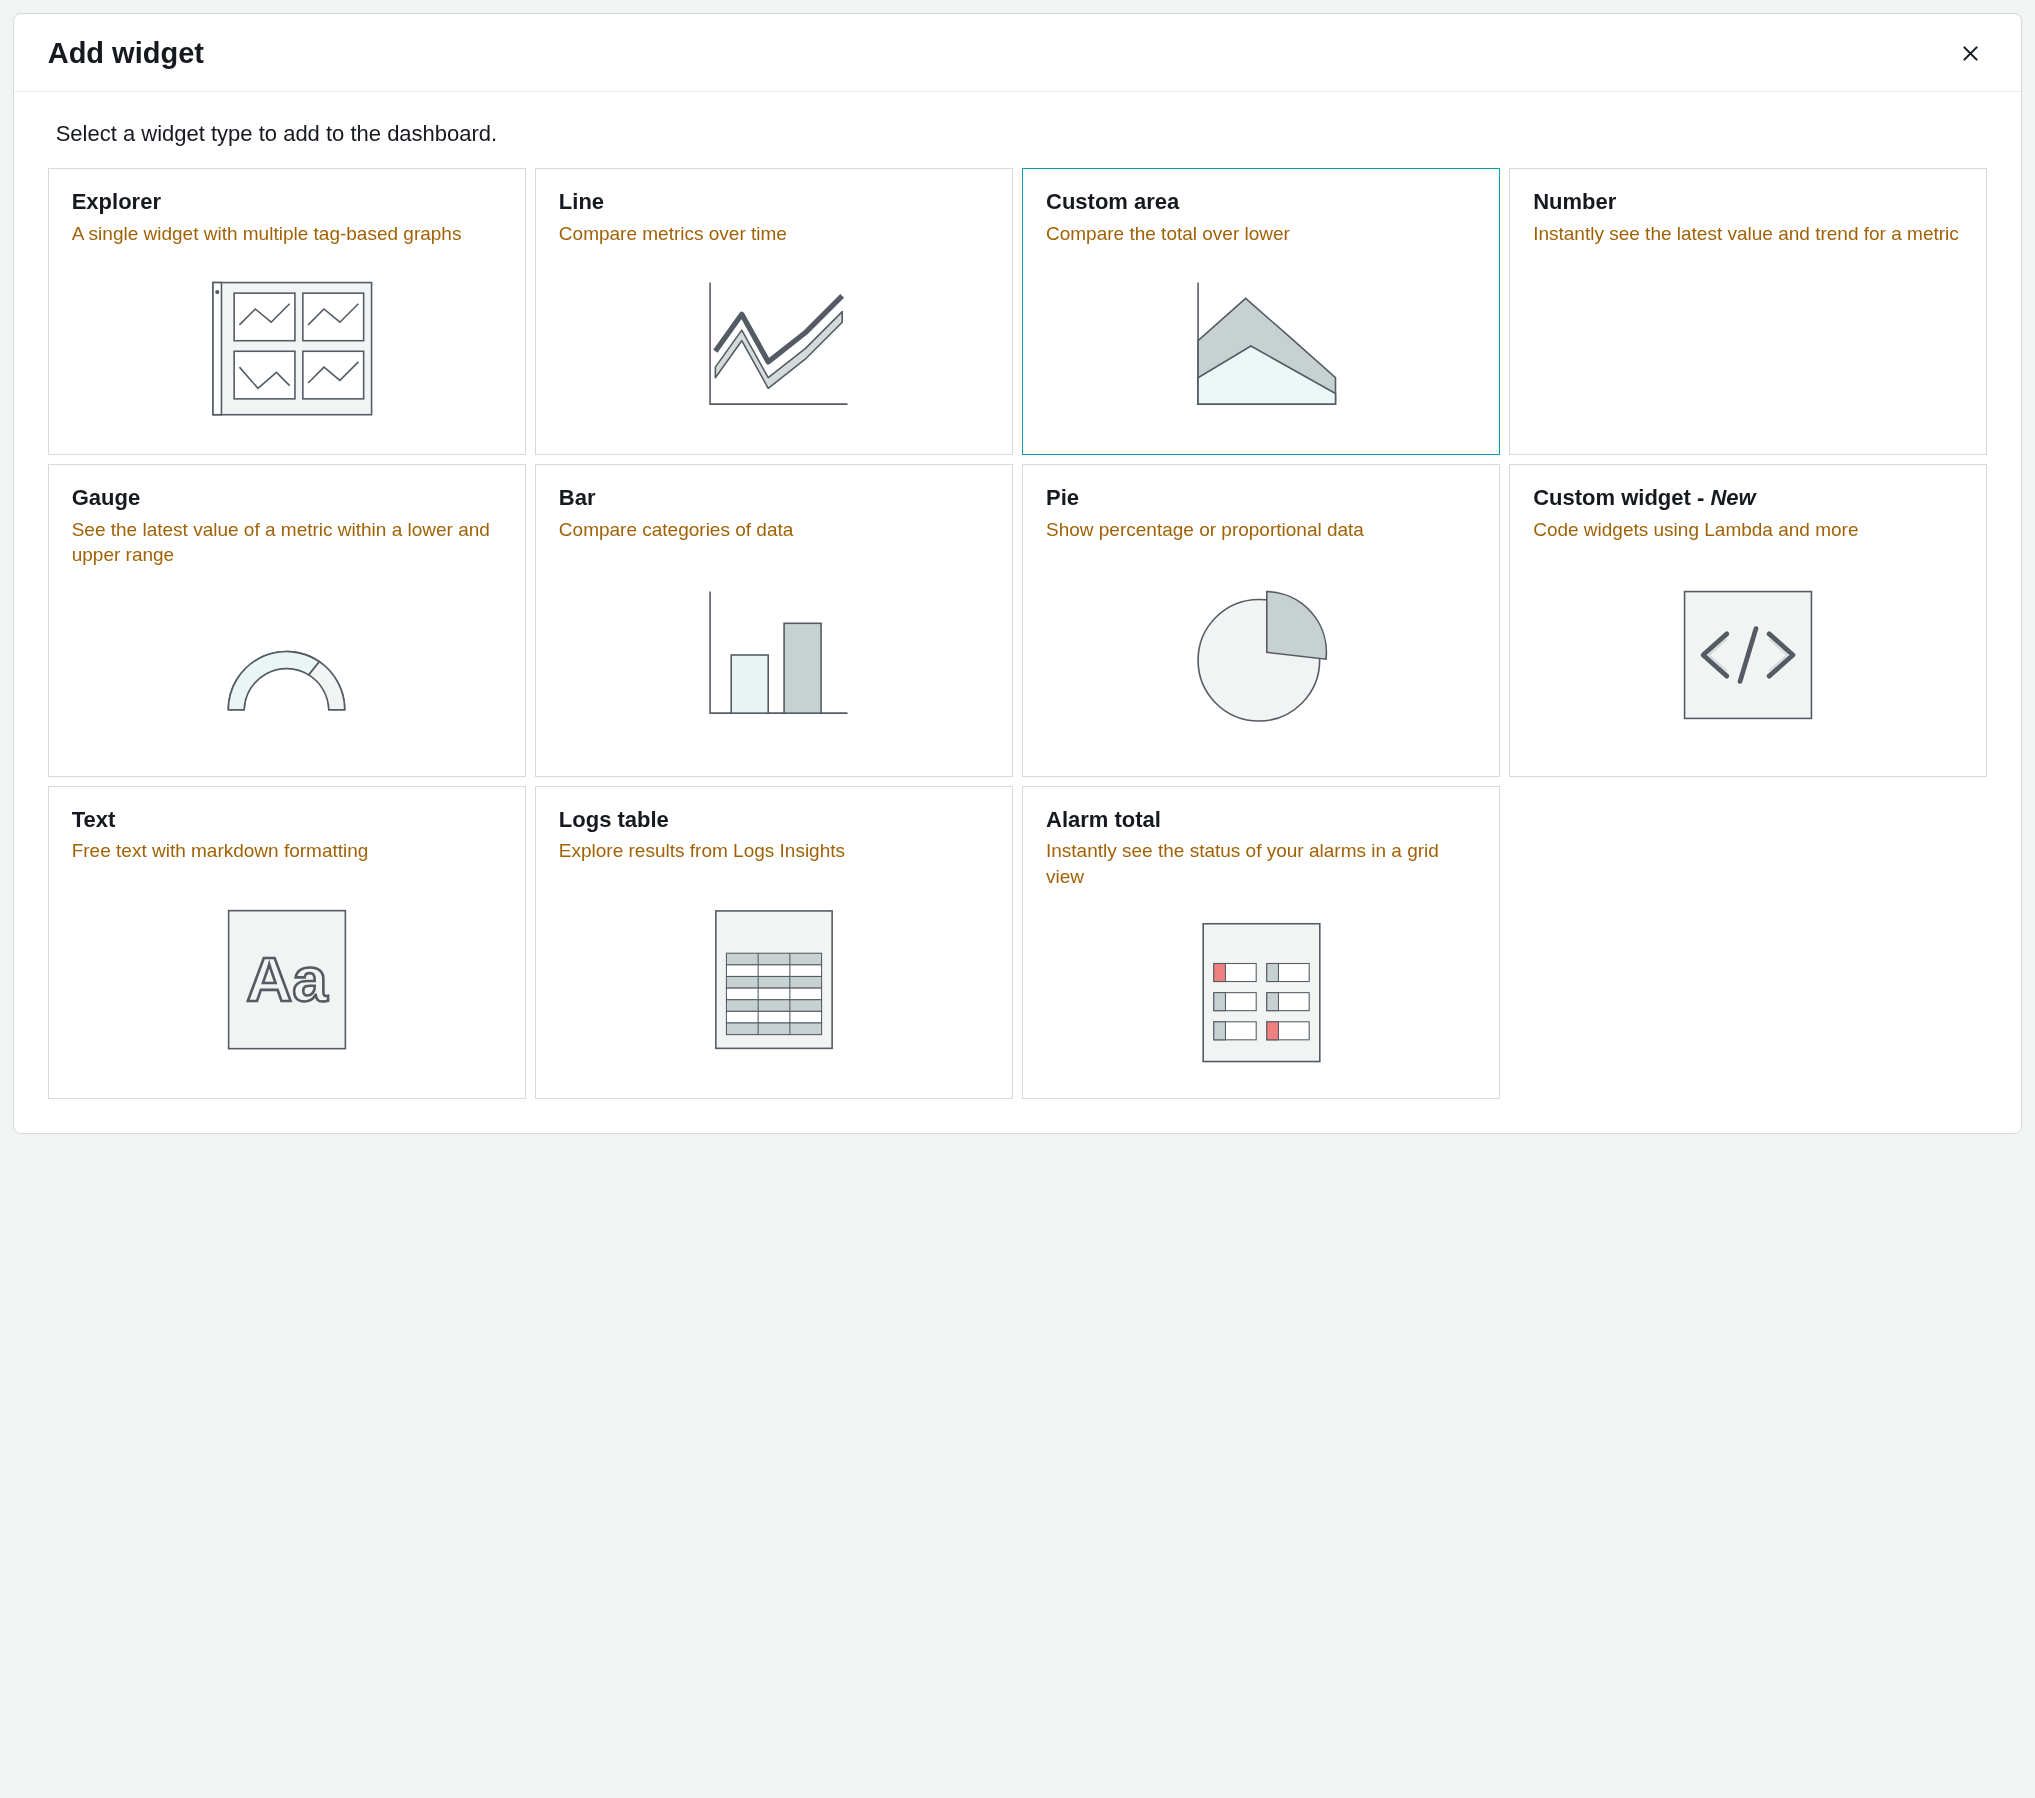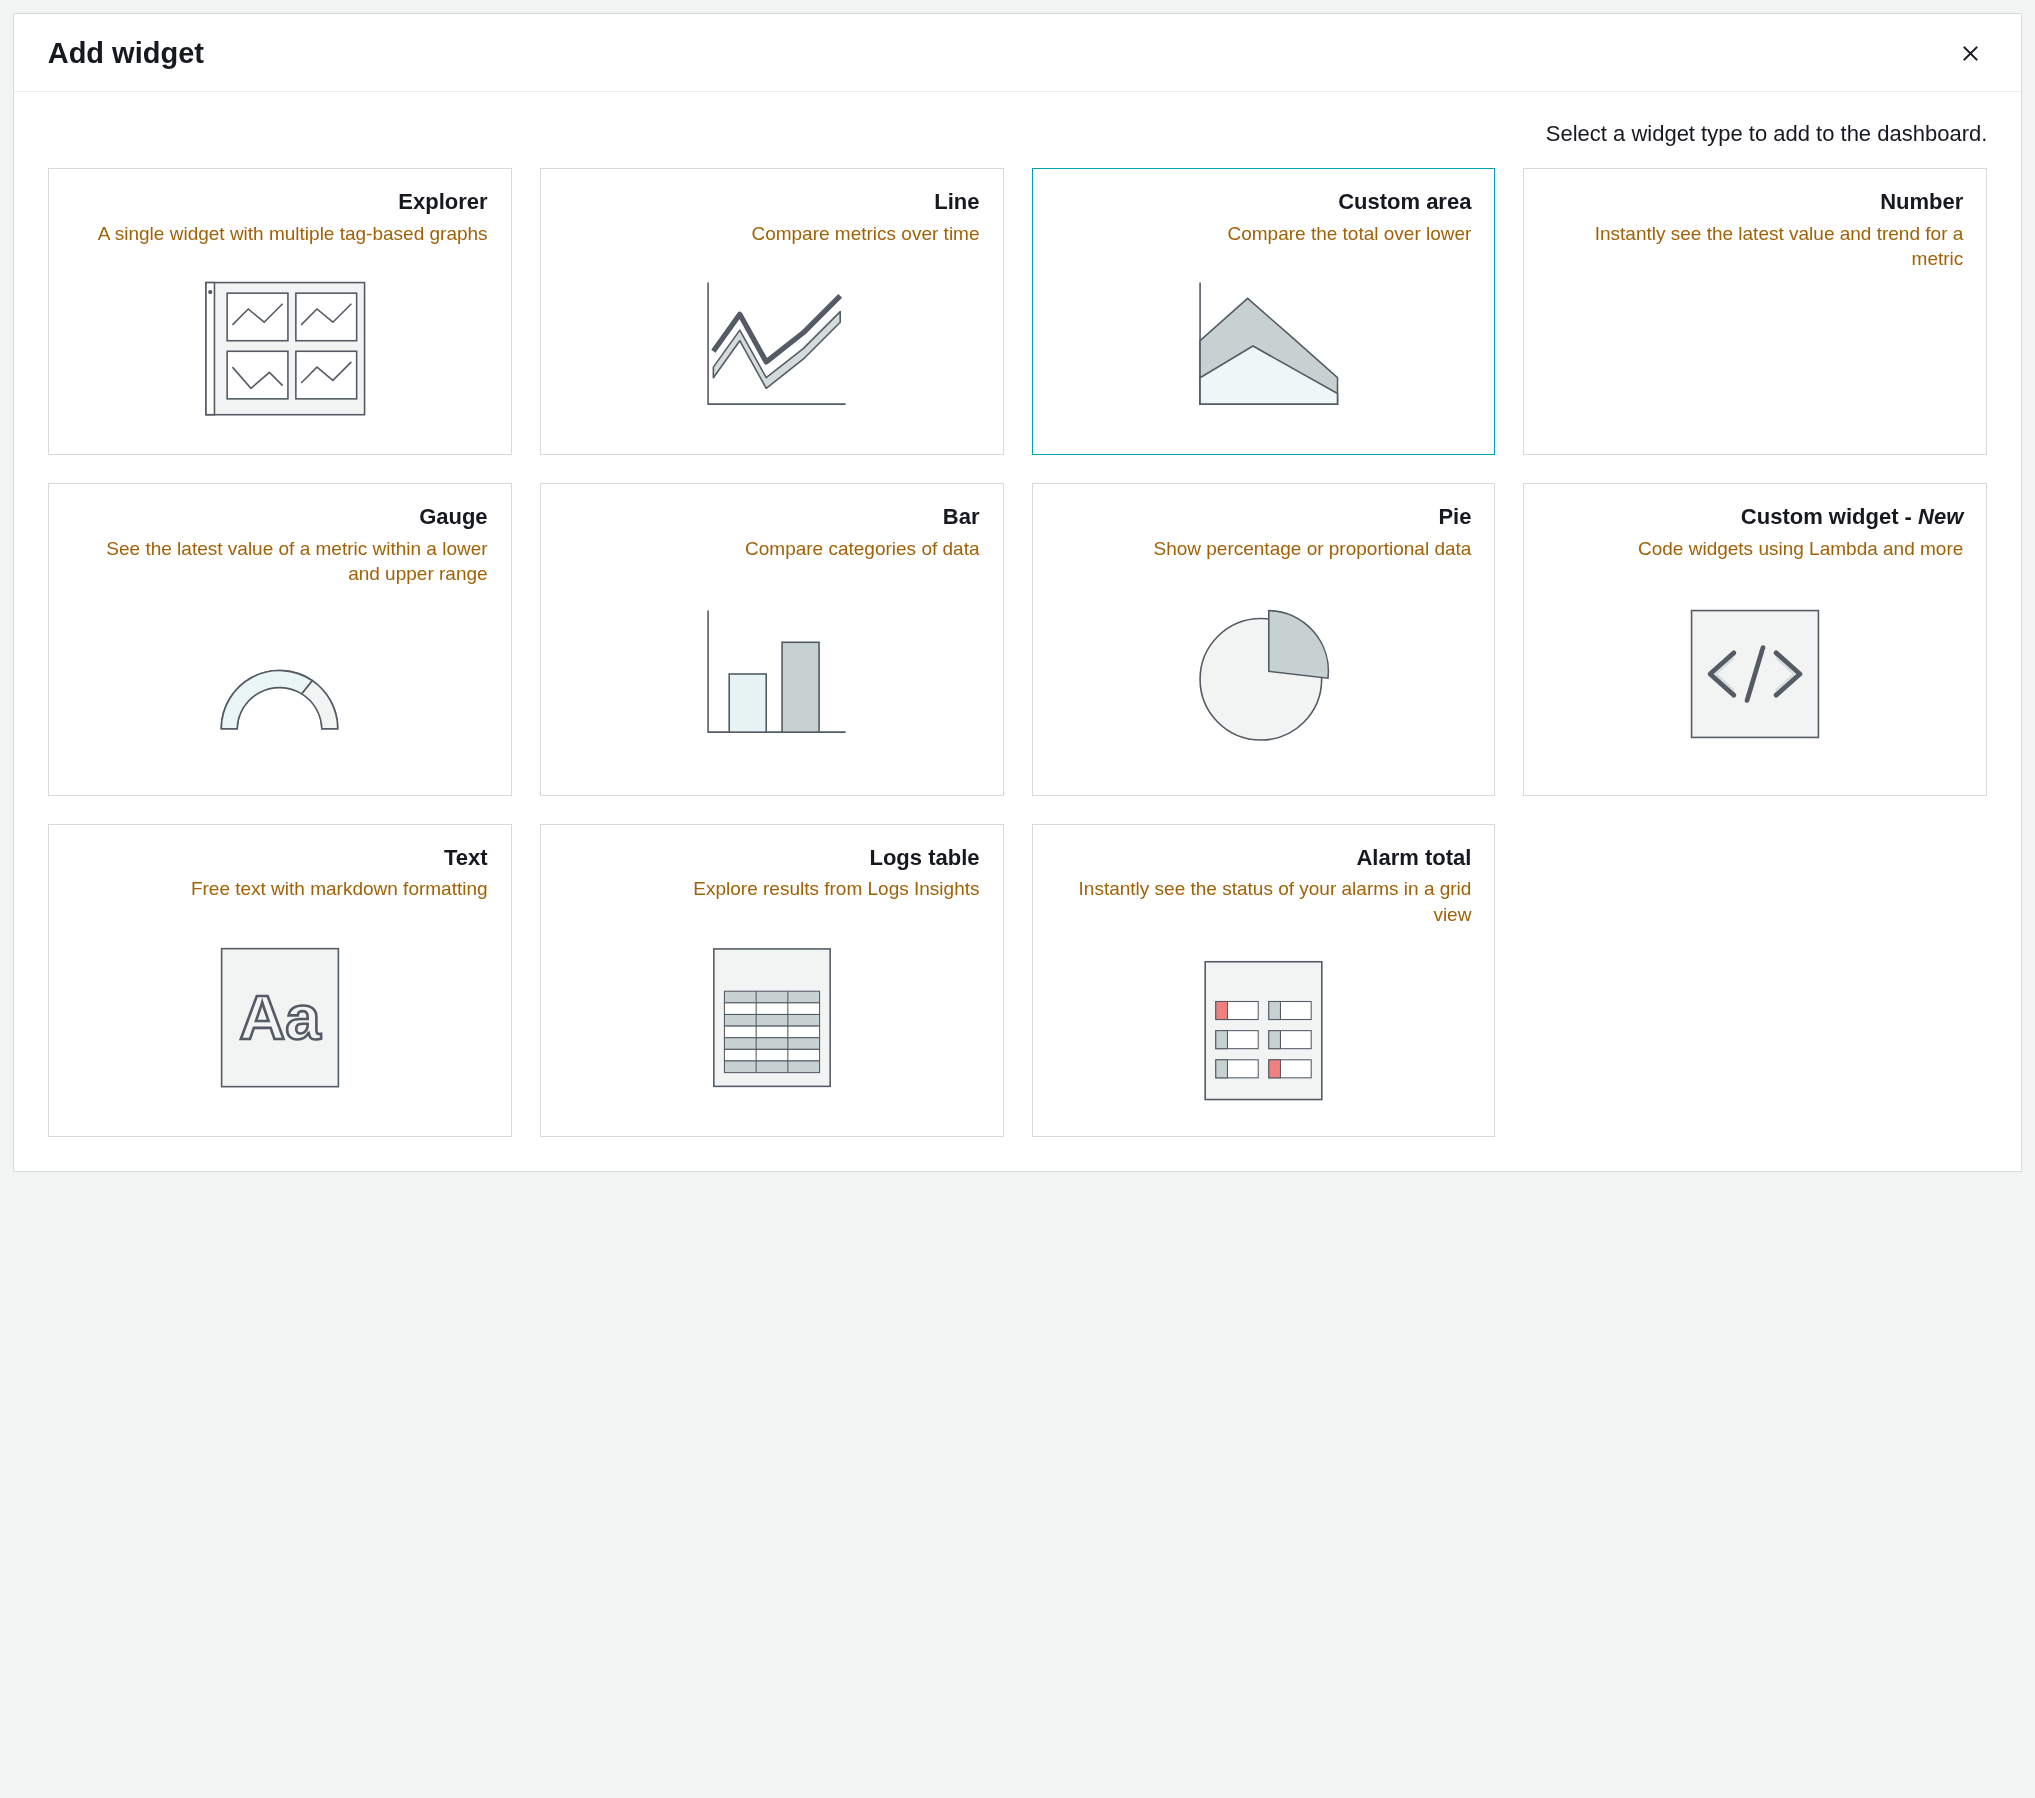--- a/index.html
+++ b/index.html
@@ -9,25 +9,24 @@
     background: #f2f3f3;
     font-family: "Amazon Ember", "Helvetica Neue", Arial, sans-serif;
     color: #16191f;
   }
   .page {
     padding: 12.7px;
   }
   .modal {
     background: #fff;
     border: 0.5px solid #d5dbdb;
-    border-radius: 1px;
+    border-radius: 8px;
     width: 100%;
     max-width: 2035px;
     margin: 0 auto;
-    text-align: right;
   }
   .modal-header {
     padding: 23px 34px 21px 34px;
     border-bottom: 0.5px solid #eaeded;
     display: flex;
     align-items: center;
     justify-content: space-between;
   }
   .modal-title {
     font-size: 29px;
@@ -46,21 +45,21 @@
     padding: 29px 34px 34px 34px;
   }
   .prompt {
     font-size: 22px;
     margin: 0 0 21px 8px;
     color: #16191f;
   }
   .grid {
     display: grid;
     grid-template-columns: repeat(4, 1fr);
-    gap: 28px;
+    gap: 9px;
   }
   .card {
     border: 1.1px solid #d5dbdb;
     background: #fff;
     padding: 20px 23px 23px 23px;
     cursor: pointer;
     display: flex;
     flex-direction: column;
   }
   .card.selected {

